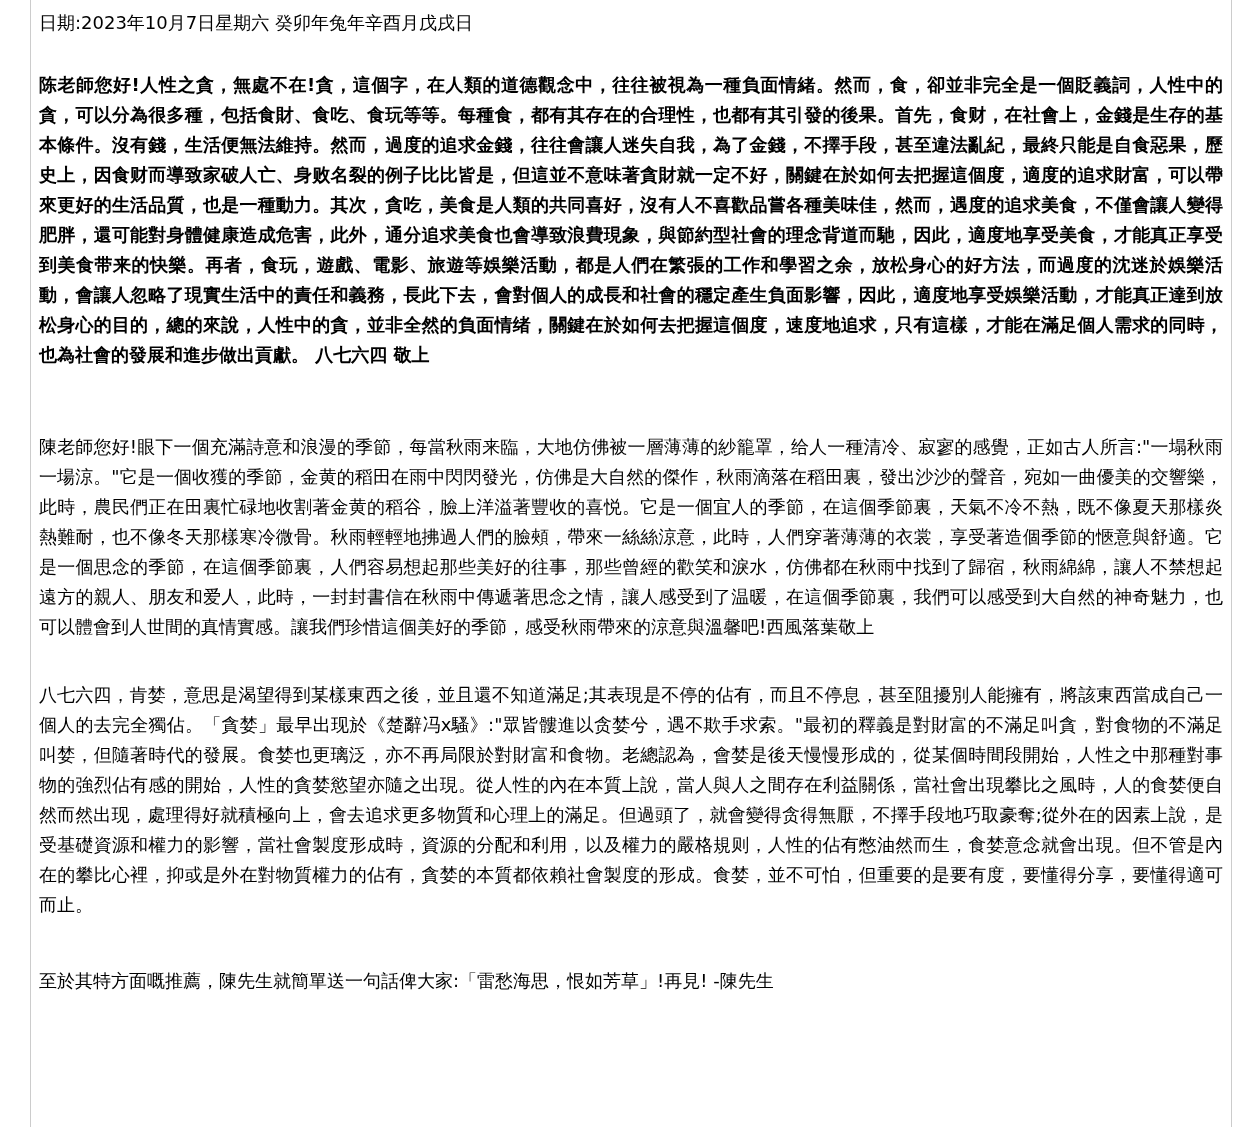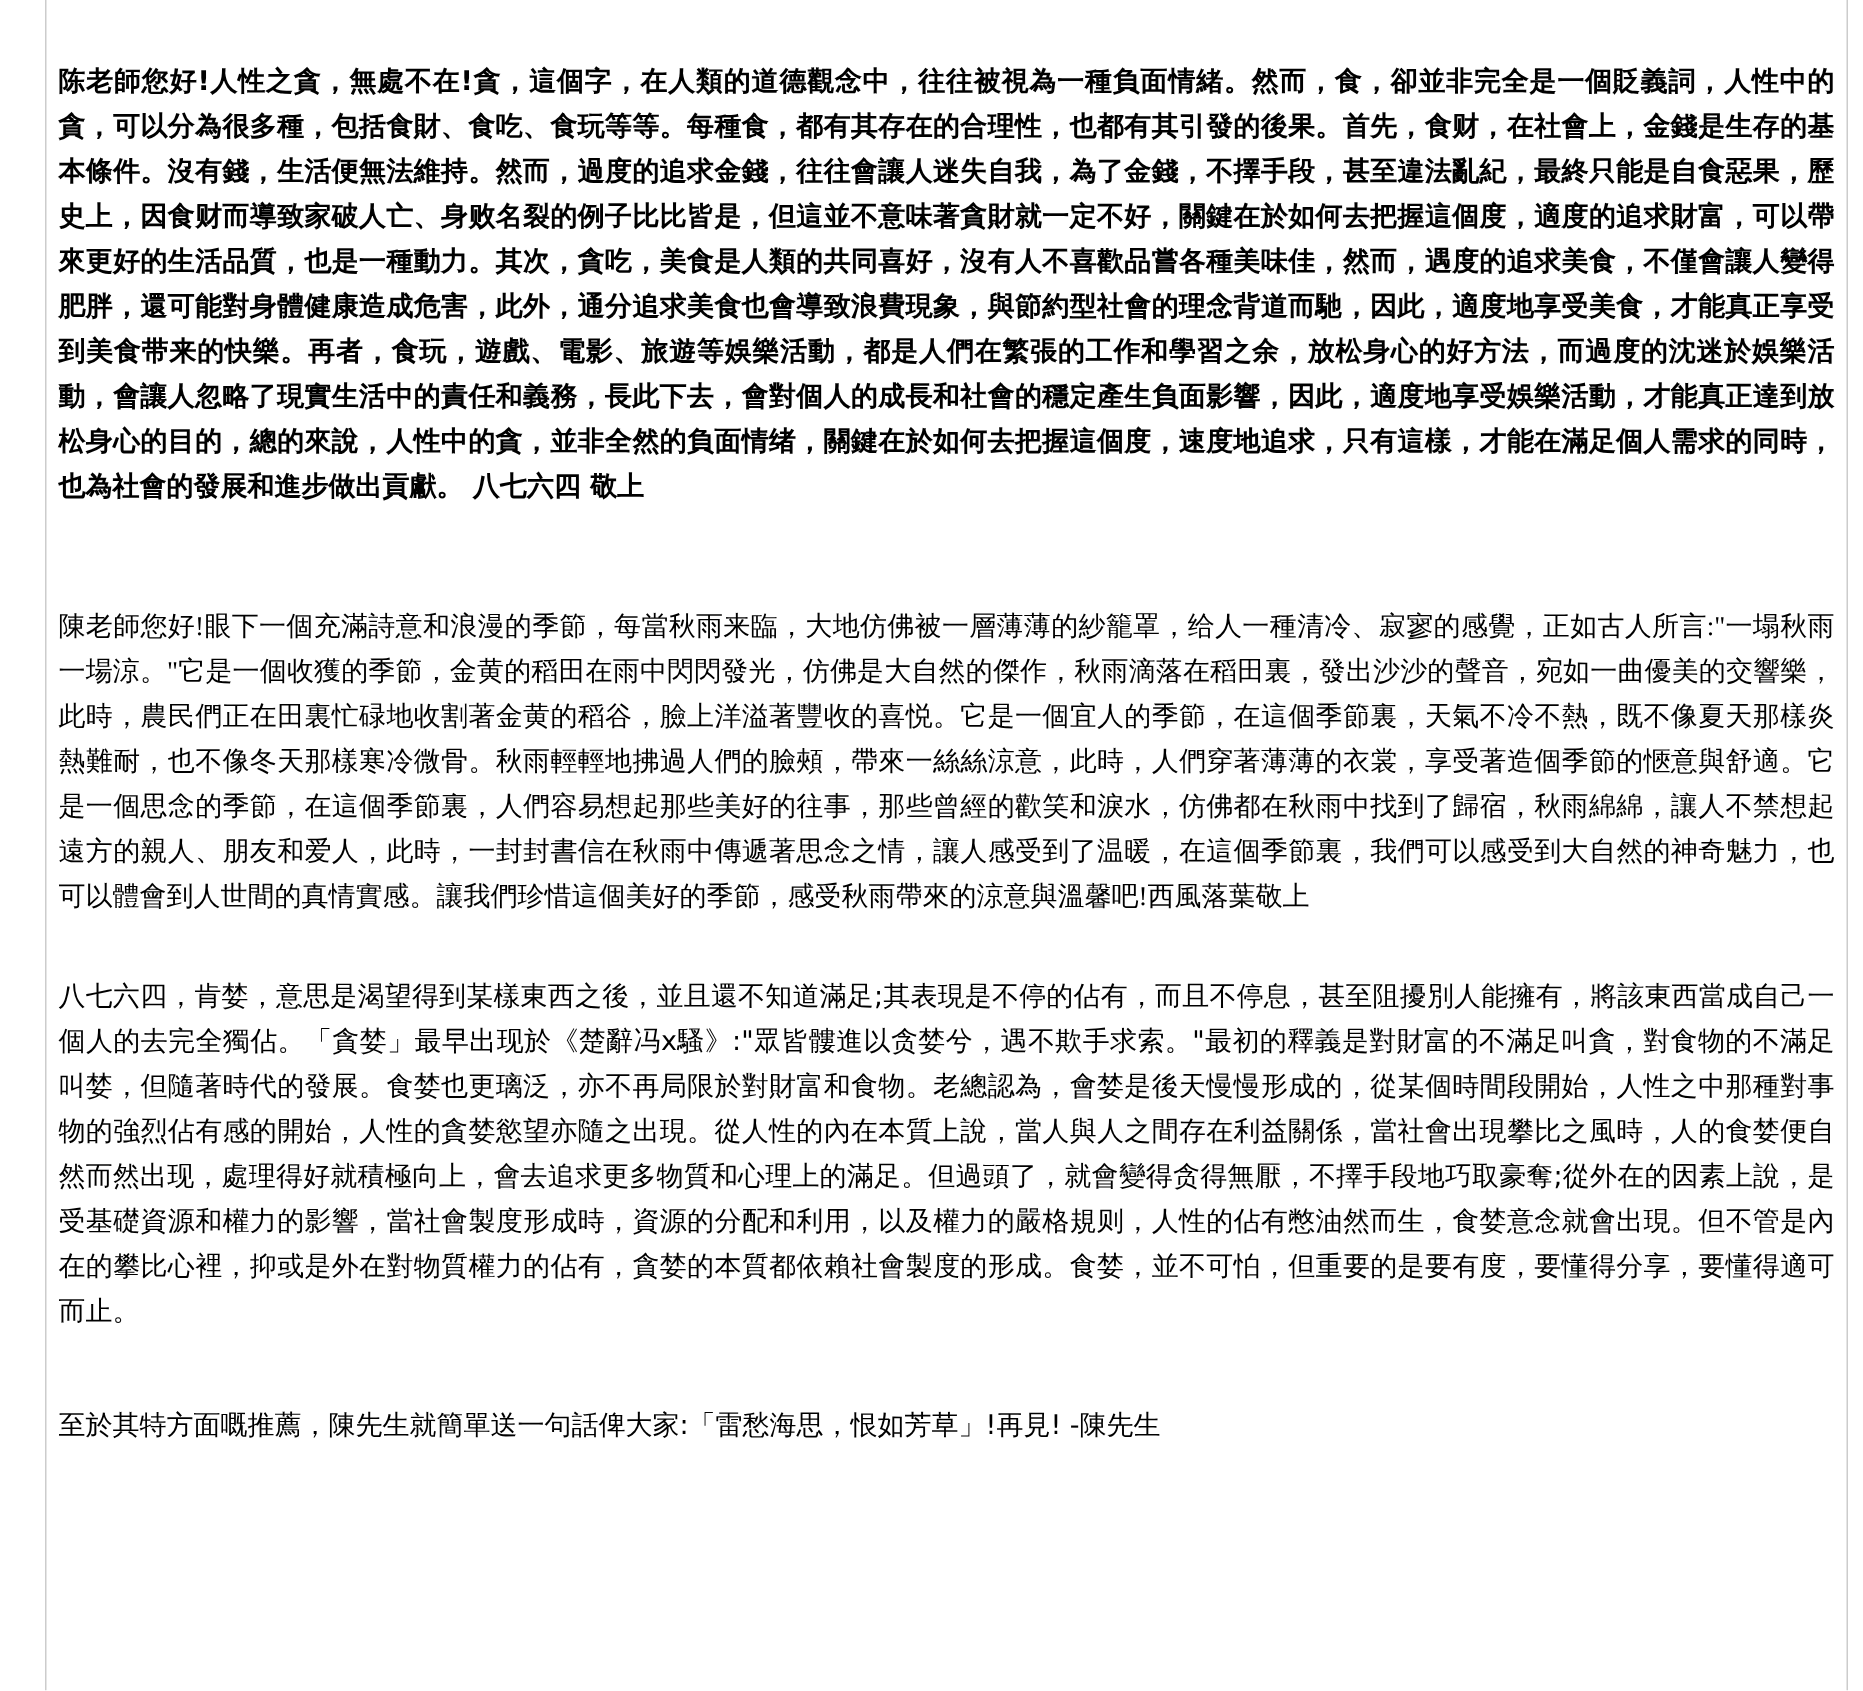--- a/index.html
+++ b/index.html
@@ -22,29 +22,30 @@
     margin: 0;
     font-size: 18px;
     line-height: 30px;
     color: #000000;
     text-align: justify;
     word-break: break-all;
     overflow-wrap: anywhere;
   }
   .date-line { margin-top: 0; }
   .pg-1 { margin-top: 32px; font-weight: bold; }
-  .pg-2 { margin-top: 62px; font-family: Liberation Serif, serif; }
+  .pg-2 { margin-top: 62px; }
   .pg-3 { margin-top: 38px; }
   .pg-4 { margin-top: 40px; }
   .pg-5 { margin-top: 46px; }
 </style>
 </head>
 <body>
 
 <div class="page">
+  <p class="pg date-line">日期:2023年10月7日星期六 癸卯年兔年辛酉月戊戌日</p>
 
   <p class="pg pg-1">陈老師您好!人性之貪，無處不在!貪，這個字，在人類的道德觀念中，往往被視為一種負面情緒。然而，食，卻並非完全是一個貶義詞，人性中的貪，可以分為很多種，包括食財、食吃、食玩等等。每種食，都有其存在的合理性，也都有其引發的後果。首先，食财，在社會上，金錢是生存的基本條件。沒有錢，生活便無法維持。然而，過度的追求金錢，往往會讓人迷失自我，為了金錢，不擇手段，甚至違法亂紀，最終只能是自食惡果，歷史上，因食财而導致家破人亡、身败名裂的例子比比皆是，但這並不意味著貪財就一定不好，關鍵在於如何去把握這個度，適度的追求財富，可以帶來更好的生活品質，也是一種動力。其次，貪吃，美食是人類的共同喜好，沒有人不喜歡品嘗各種美味佳，然而，遇度的追求美食，不僅會讓人變得肥胖，還可能對身體健康造成危害，此外，通分追求美食也會導致浪費現象，與節約型社會的理念背道而馳，因此，適度地享受美食，才能真正享受到美食带来的快樂。再者，食玩，遊戲、電影、旅遊等娛樂活動，都是人們在繁張的工作和學習之余，放松身心的好方法，而過度的沈迷於娛樂活動，會讓人忽略了現實生活中的責任和義務，長此下去，會對個人的成長和社會的穩定產生負面影響，因此，適度地享受娛樂活動，才能真正達到放松身心的目的，總的來說，人性中的貪，並非全然的負面情绪，關鍵在於如何去把握這個度，速度地追求，只有這樣，才能在滿足個人需求的同時，也為社會的發展和進步做出貢獻。 八七六四 敬上</p>
 
   <p class="pg pg-2">陳老師您好!眼下一個充滿詩意和浪漫的季節，每當秋雨来臨，大地仿佛被一層薄薄的紗籠罩，给人一種清冷、寂寥的感覺，正如古人所言:"一塌秋雨一場涼。"它是一個收獲的季節，金黄的稻田在雨中閃閃發光，仿佛是大自然的傑作，秋雨滴落在稻田裏，發出沙沙的聲音，宛如一曲優美的交響樂，此時，農民們正在田裏忙碌地收割著金黄的稻谷，臉上洋溢著豐收的喜悦。它是一個宜人的季節，在這個季節裏，天氣不冷不熱，既不像夏天那樣炎熱難耐，也不像冬天那樣寒冷微骨。秋雨輕輕地拂過人們的臉頰，帶來一絲絲涼意，此時，人們穿著薄薄的衣裳，享受著造個季節的愜意與舒適。它是一個思念的季節，在這個季節裏，人們容易想起那些美好的往事，那些曾經的歡笑和淚水，仿佛都在秋雨中找到了歸宿，秋雨綿綿，讓人不禁想起遠方的親人、朋友和爱人，此時，一封封書信在秋雨中傳遞著思念之情，讓人感受到了温暖，在這個季節裏，我們可以感受到大自然的神奇魅力，也可以體會到人世間的真情實感。讓我們珍惜這個美好的季節，感受秋雨帶來的涼意與溫馨吧!西風落葉敬上</p>
 
   <p class="pg pg-3">八七六四，肯婪，意思是渴望得到某樣東西之後，並且還不知道滿足;其表現是不停的佔有，而且不停息，甚至阻擾別人能擁有，將該東西當成自己一個人的去完全獨佔。「貪婪」最早出现於《楚辭冯x騷》:"眾皆髏進以贪婪兮，遇不欺手求索。"最初的釋義是對財富的不滿足叫貪，對食物的不滿足叫婪，但隨著時代的發展。食婪也更璃泛，亦不再局限於對財富和食物。老總認為，會婪是後天慢慢形成的，從某個時間段開始，人性之中那種對事物的強烈佔有感的開始，人性的貪婪慾望亦隨之出現。從人性的內在本質上說，當人與人之間存在利益關係，當社會出現攀比之風時，人的食婪便自然而然出现，處理得好就積極向上，會去追求更多物質和心理上的滿足。但過頭了，就會變得贪得無厭，不擇手段地巧取豪奪;從外在的因素上說，是受基礎資源和權力的影響，當社會製度形成時，資源的分配和利用，以及權力的嚴格規则，人性的佔有憋油然而生，食婪意念就會出現。但不管是內在的攀比心裡，抑或是外在對物質權力的佔有，貪婪的本質都依賴社會製度的形成。食婪，並不可怕，但重要的是要有度，要懂得分享，要懂得適可而止。</p>
 
 
   <p class="pg pg-5">至於其特方面嘅推薦，陳先生就簡單送一句話俾大家:「雷愁海思，恨如芳草」!再見! -陳先生</p>
 </div>

